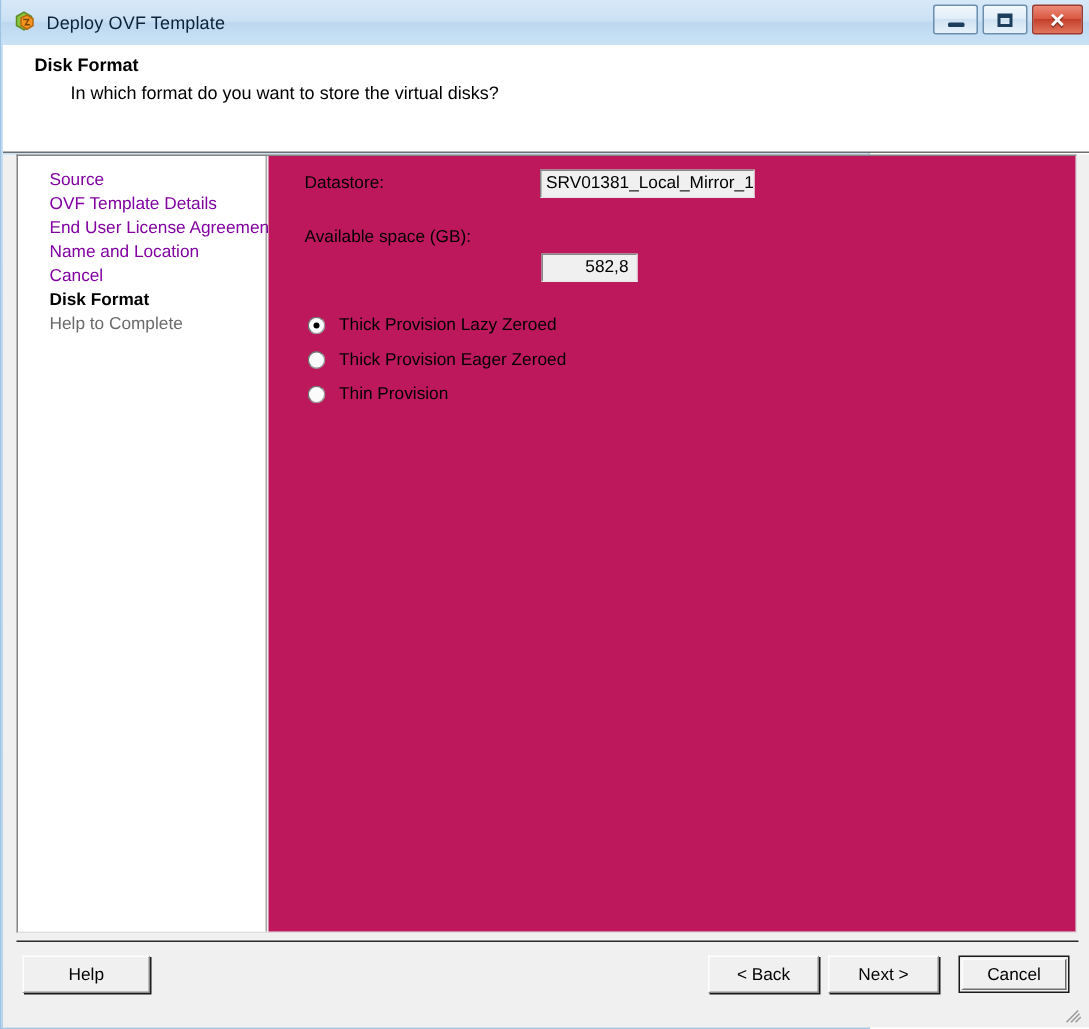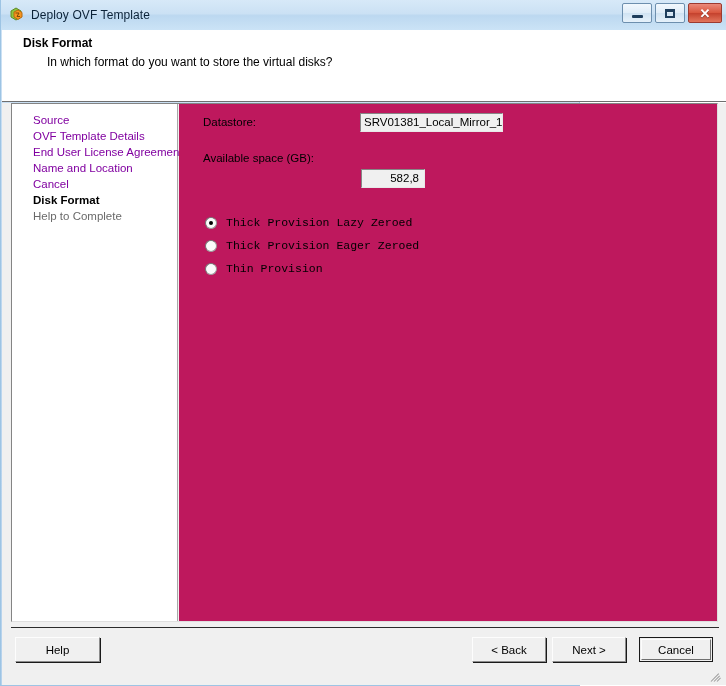--- a/index.html
+++ b/index.html
@@ -228,24 +228,23 @@
   }
 
   
   #radio-group {
     position: absolute;
     left: 26px;
     top: 107px;
   }
   .radio-row {
     display: flex;
-    align-items: center;
+    align-items: flex-start;
     height: 23px;
     cursor: pointer;
-    font-family: Liberation Mono, monospace;
   }
   .radio-mark {
     width: 12px;
     height: 12px;
     box-sizing: border-box;
     border-radius: 50%;
     background: #fbfbfb;
     border: 1px solid #9a9a9a;
     border-top-color: #747474;
     border-left-color: #747474;

